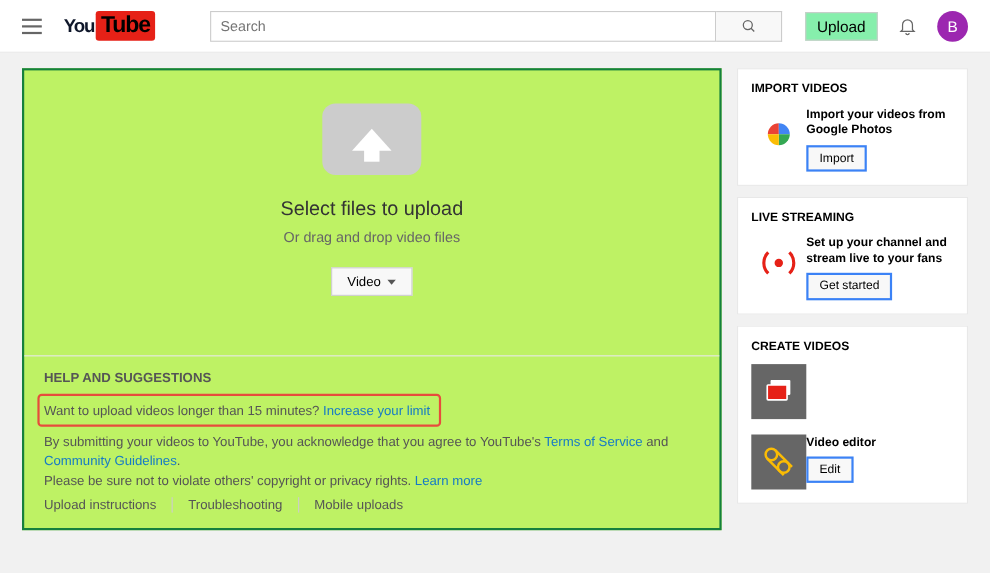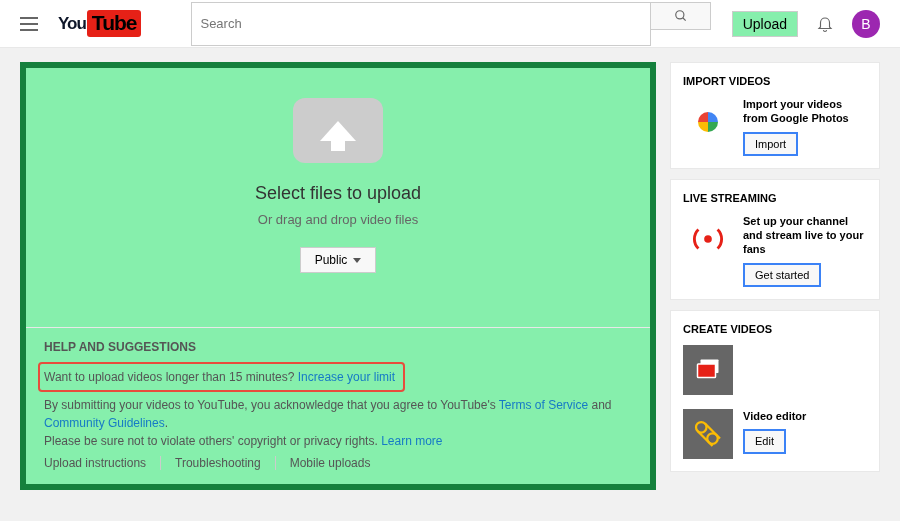--- a/index.html
+++ b/index.html
@@ -4,47 +4,47 @@
 <style>
   * { margin: 0; padding: 0; box-sizing: border-box; font-family: Arial, sans-serif; }
   body { background: #f1f1f1; width: 900px; height: 521px; overflow: hidden; }
   .header { height: 48px; background: #fff; display: flex; align-items: center; padding: 0 20px; border-bottom: 1px solid #e8e8e8; }
   .hamburger { width: 18px; height: 14px; margin-right: 20px; display: flex; flex-direction: column; justify-content: space-between; cursor: pointer; }
   .hamburger span { height: 2px; background: #666; }
   .logo { display: flex; align-items: center; cursor: pointer; margin-right: 40px; }
   .logo-text-you { font-weight: bold; font-size: 17px; color: #0f172a; letter-spacing: -1px; }
   .logo-box { background: #e62117; color: #000000; font-weight: bold; font-size: 21px; padding: 1px 5px 2px 5px; border-radius: 3px; margin-left: 1px; letter-spacing: -1px; }
   .search-wrap { display: flex; flex: 1; max-width: 520px; margin: 0 10px; }
-  .search-input { flex: 1; height: 44px; border: 1px solid #ccc; padding: 3px 8px; font-size: 13px; color: #333; }
+  .search-input { flex: 1; height: 28px; border: 1px solid #ccc; padding: 3px 8px; font-size: 13px; color: #333; }
   .search-btn { width: 60px; height: 28px; border: 1px solid #ccc; border-left: none; background: #f8f8f8; display: flex; align-items: center; justify-content: center; cursor: pointer; }
   .header-right { margin-left: auto; display: flex; align-items: center; gap: 18px; }
   .upload-link { border: 1px solid #ccc; padding: 4px 10px; font-size: 14px; background: #86efac; cursor: pointer; }
   .bell { font-size: 18px; color: #666; cursor: pointer; }
   .avatar { width: 28px; height: 28px; border-radius: 50%; background: #9c27b0; color: #fff; display: flex; align-items: center; justify-content: center; font-size: 14px; cursor: pointer; }
   .body-wrap { display: flex; padding: 14px 20px; gap: 14px; }
   .main-col { flex: 1; display: flex; flex-direction: column; gap: 14px; }
-  .upload-card { background: #86efac; border: 6px solid #15803d; flex: 1; display: flex; flex-direction: column; }
+  .upload-card { background: #bef264; border: 2px solid #15803d; flex: 1; display: flex; flex-direction: column; }
   .drop-area { flex: 1; display: flex; flex-direction: column; align-items: center; justify-content: center; padding: 30px 20px; }
   .upload-icon { width: 90px; height: 65px; background: #ccc; border-radius: 12px; position: relative; margin-bottom: 20px; }
   .upload-arrow { position: absolute; top: 50%; left: 50%; transform: translate(-50%, -50%); width: 0; height: 0; border-left: 18px solid transparent; border-right: 18px solid transparent; border-bottom: 20px solid #fff; }
   .upload-arrow::after { content: ""; position: absolute; left: -7px; top: 18px; width: 14px; height: 12px; background: #fff; }
   .select-title { font-size: 18px; color: #333; margin-bottom: 8px; }
   .drag-sub { font-size: 13px; color: #666; margin-bottom: 20px; }
   .privacy-btn { border: 1px solid #ccc; padding: 5px 14px; font-size: 12px; background: #f8f8f8; cursor: pointer; display: flex; align-items: center; gap: 6px; }
   .help-section { padding: 12px 18px 14px 18px; border-top: 1px solid #e8e8e8; font-size: 12px; color: #555; margin-top: 24px; }
   .help-heading { font-size: 12px; font-weight: bold; margin-bottom: 8px; }
   .highlight-box { display: inline-block; border: 2px solid #e74c3c; border-radius: 4px; padding: 4px 8px 4px 4px; margin-left: -6px; margin-bottom: 4px; }
   .help-p { line-height: 1.5; }
   .link { color: #167ac6; text-decoration: none; cursor: pointer; }
   .help-links { margin-top: 6px; display: flex; gap: 14px; }
   .help-links span + span { border-left: 1px solid #ccc; padding-left: 14px; }
   .right-col { width: 210px; display: flex; flex-direction: column; gap: 10px; }
   .side-card { background: #fff; border: 1px solid #e8e8e8; padding: 12px; }
   .side-heading { font-size: 11px; font-weight: bold; margin-bottom: 10px; }
-  .side-row { display: flex; gap: 10px; }
+  .side-row { display: flex; }
   .side-row + .side-row { margin-top: 14px; }
   .thumb { width: 50px; height: 50px; background: #666; display: flex; align-items: center; justify-content: center; flex-shrink: 0; }
   .side-info { flex: 1; font-size: 11px; font-weight: bold; line-height: 1.3; }
   .side-btn { border: 2px solid #3b82f6; background: #f8f8f8; padding: 3px 10px; font-size: 11px; margin-top: 6px; cursor: pointer; font-weight: normal; display: inline-block; }
 </style>
 </head>
 <body>
 
 <div class="header">
   <div class="hamburger">
@@ -79,21 +79,21 @@
 
   <div class="main-col">
     <div class="upload-card">
       <div class="drop-area">
         <div class="upload-icon">
             <div class="upload-arrow"></div>
           </div>
         <div class="select-title">Select files to upload</div>
         <div class="drag-sub">Or drag and drop video files</div>
         <div class="privacy-btn">
-          <span>Public</span>
+          <span>Video</span>
           <svg width="8" height="5" viewBox="0 0 10 6">
               <path d="M0 0 L5 6 L10 0 Z" fill="#555"></path>
             </svg>
         </div>
       </div>
       <div class="help-section">
         <div class="help-heading">HELP AND SUGGESTIONS</div>
         <div class="highlight-box">
           <span class="help-p">Want to upload videos longer than 15 minutes? </span><a class="link">Increase your limit</a>
         </div>

